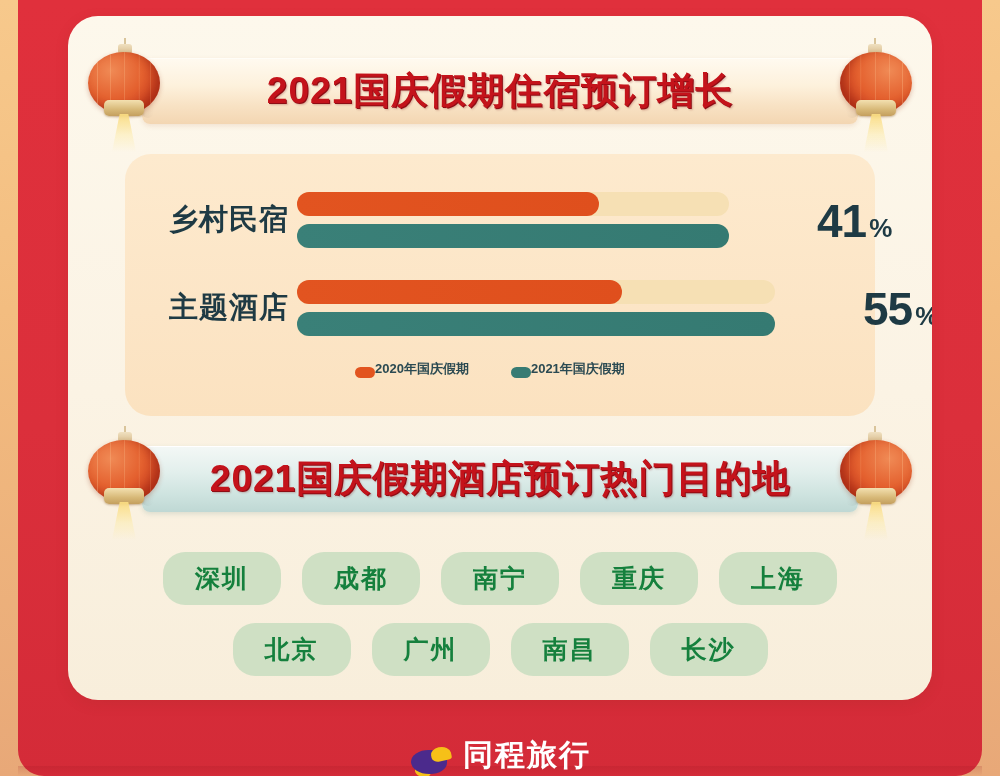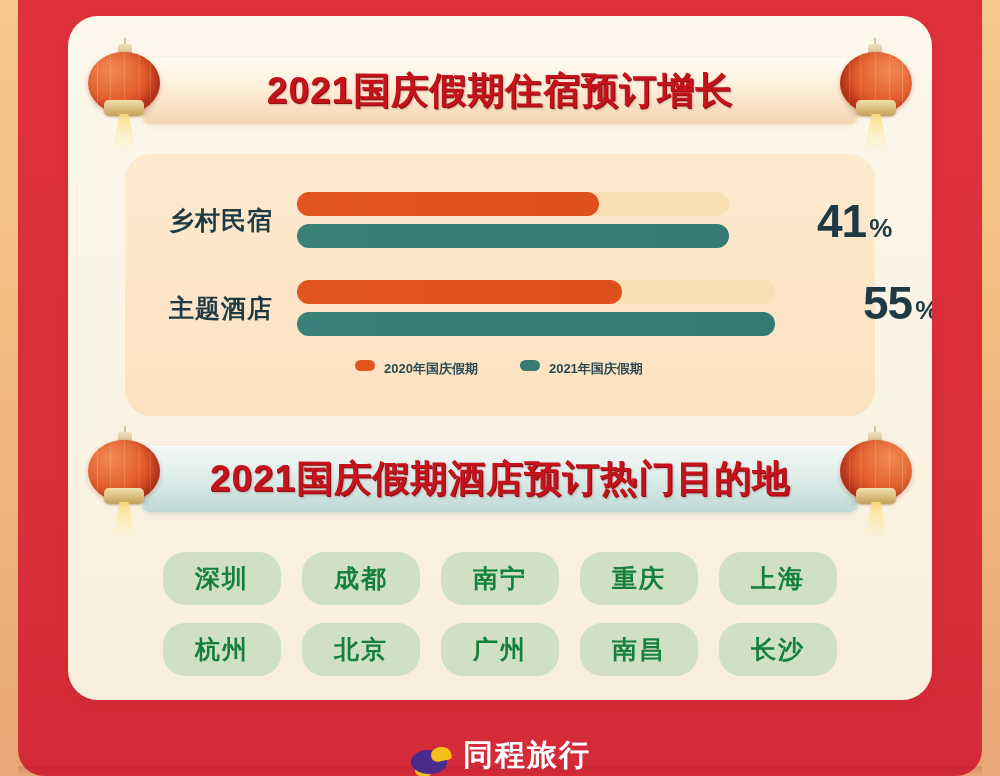--- a/index.html
+++ b/index.html
@@ -99,21 +99,21 @@
   
   .chart-card{
     position:absolute;left:57px;top:138px;width:750px;height:262px;
     background:linear-gradient(180deg,#fdeace 0%,#fce5c6 60%,#fbe2c0 100%);
     border-radius:26px;
   }
   .row{position:absolute;left:44px;right:24px;height:72px;display:flex;align-items:center;}
   .row.r1{top:30px;}
   .row.r2{top:118px;}
   .cat{
-    width:128px;flex:none;font-size:25px;font-weight:bold;color:#1e3a44;
+    width:128px;flex:none;font-size:29px;font-weight:bold;color:#1e3a44;
     letter-spacing:1px;
   }
   .bars{flex:none;position:relative;}
   .track{
     position:relative;height:24px;border-radius:12px;
     background:#f6e0b4;
   }
   .track + .track{margin-top:8px;}
   .fill{position:absolute;left:0;top:0;height:100%;border-radius:12px;}
   .fill.y2020{background:linear-gradient(90deg,#e25420,#df4f1d);}
@@ -121,21 +121,21 @@
   .pct{
     position:absolute;display:flex;align-items:flex-end;
     color:#1e3a44;font-weight:bold;line-height:1;margin-left:48px;
   }
   .pct .num{font-size:46px;letter-spacing:-1px;}
   .pct .sym{font-size:26px;margin-left:3px;padding-bottom:3px;}
 
   .legend{
     position:absolute;left:230px;top:206px;display:flex;gap:42px;align-items:center;
   }
-  .leg{display:flex;align-items:flex-start;gap:9px;}
+  .leg{display:flex;align-items:flex-end;}
   .swatch{width:20px;height:11px;border-radius:6px;}
   .leg-label{font-size:13px;font-weight:bold;color:#2b4a52;}
 
   
   .cities{position:absolute;left:50px;right:50px;top:536px;}
   .crow{display:flex;justify-content:center;gap:21px;margin-bottom:18px;}
   .chip{
     background:#cfe0c4;border-radius:22px;
     padding:10px 0;width:118px;text-align:center;
     font-size:25px;font-weight:bold;color:#15803d;letter-spacing:2px;
@@ -210,21 +210,21 @@
       <div class="row r2">
         <div class="cat">主题酒店</div>
         <div class="bars" style="width:478px;">
           <div class="track">
             <div class="fill y2020" style="width:68%;"></div>
           </div>
           <div class="track">
             <div class="fill y2021" style="width:100%;"></div>
           </div>
         </div>
-        <div class="pct" style="left:646px;top:8px;">
+        <div class="pct" style="left:646px;top:14px;">
           <span class="num">55</span>
           <span class="sym">%</span>
         </div>
       </div>
 
       <div class="legend">
         <div class="leg">
           <span class="swatch" style="background:#e2541f;"></span>
           <span class="leg-label">2020年国庆假期</span>
         </div>
@@ -256,21 +256,20 @@
 
     <div class="cities">
       <div class="crow">
         <div class="chip">深圳</div>
         <div class="chip">成都</div>
         <div class="chip">南宁</div>
         <div class="chip">重庆</div>
         <div class="chip">上海</div>
       </div>
       <div class="crow">
-        <div class="chip">杭州</div>
         <div class="chip">北京</div>
         <div class="chip">广州</div>
         <div class="chip">南昌</div>
         <div class="chip">长沙</div>
       </div>
     </div>
 
   </div>
 
   <div class="footer">

